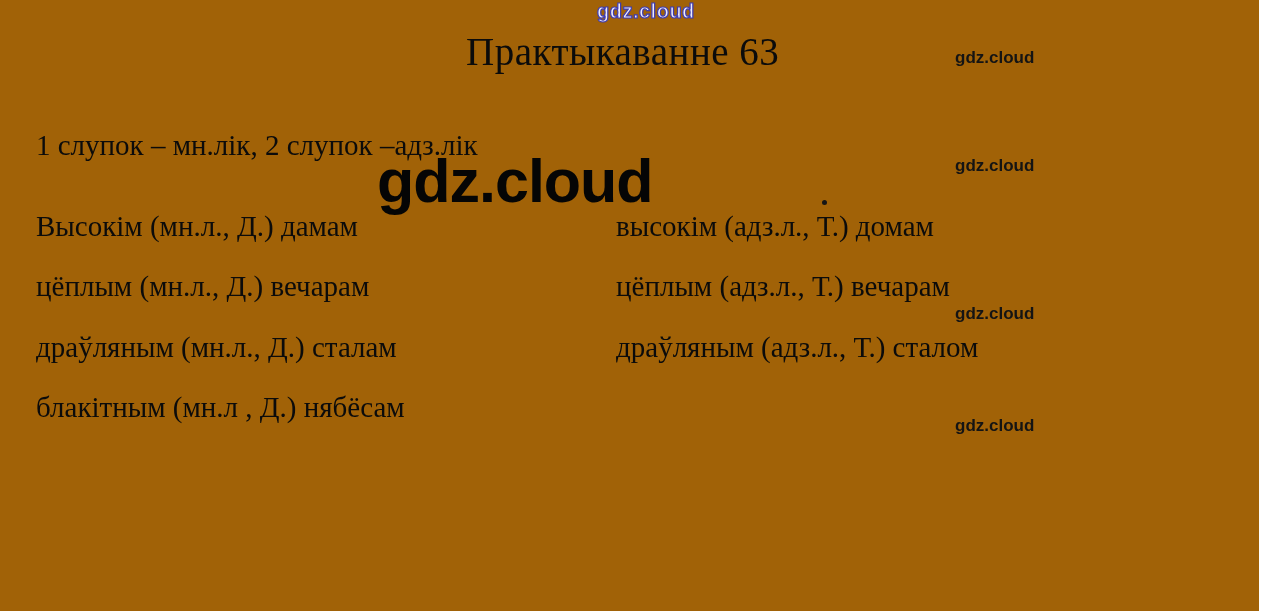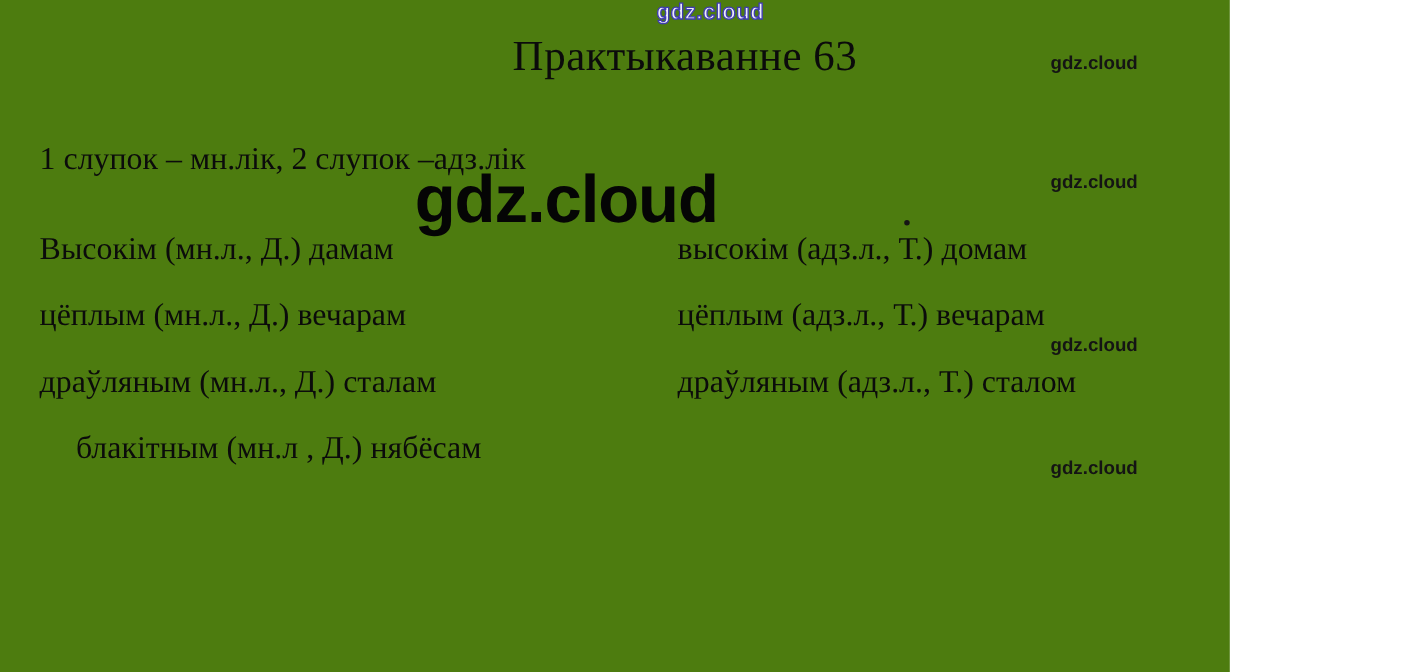--- a/index.html
+++ b/index.html
@@ -2,23 +2,23 @@
 <html><head>
 <meta charset="utf-8">
 <style>
   html, body {
     margin: 0;
     padding: 0;
     background: #ffffff;
   }
   .page {
     position: relative;
-    width: 1118px;
+    width: 1259px;
     height: 611px;
-    background: #4d7c0f;
+    background: #a16207;
     overflow: hidden;
     font-family: "Liberation Serif", serif;
     color: #0b0b0b;
   }
   .abs { position: absolute; white-space: pre; line-height: 1.05; }
 
   
   .wm-top-blue {
     left: 597px; top: 1px;
     font-family: "Liberation Sans", sans-serif;
@@ -76,21 +76,21 @@
 
   
   .row {
     font-size: 29px;
   }
   .col-left  { left: 36px; }
   .col-right { left: 616px; }
   .r0 { top: 211px; }
   .r1 { top: 271px; }
   .r2 { top: 332px; }
-  .r3 { top: 392px; margin-left: 33px; }
+  .r3 { top: 392px; }
   .r4 { top: 453px; }
 </style>
 </head>
 <body>
 
 <div class="page">
 
   <div class="abs wm-top-blue">gdz.cloud</div>
 
   <div class="abs title">Практыкаванне 63</div>

